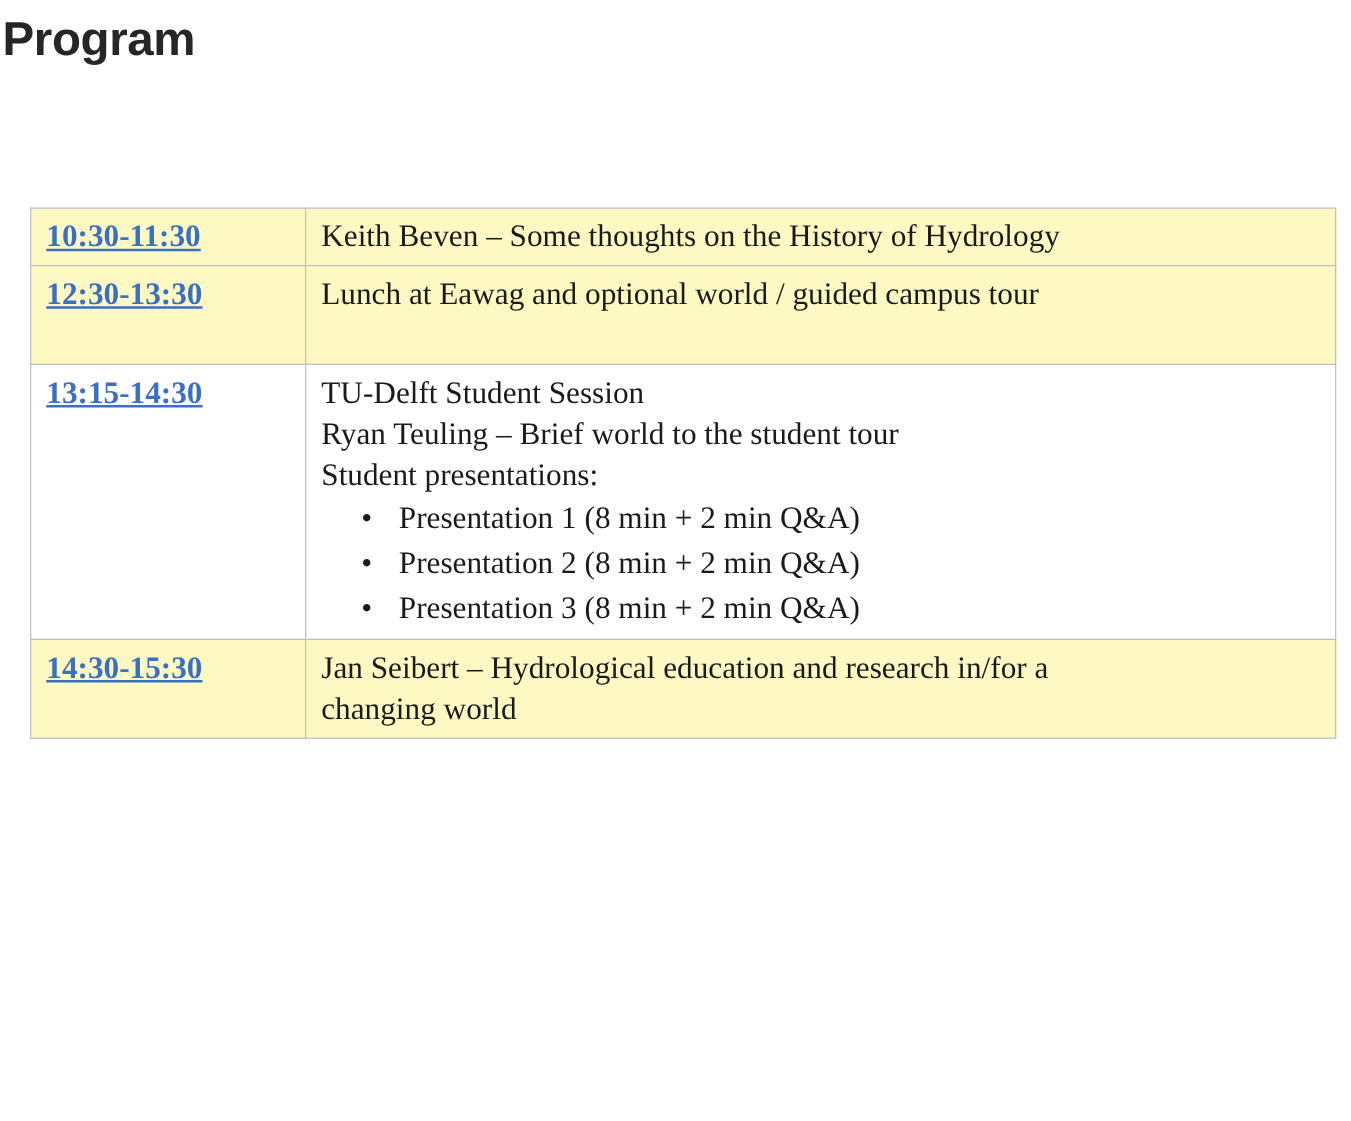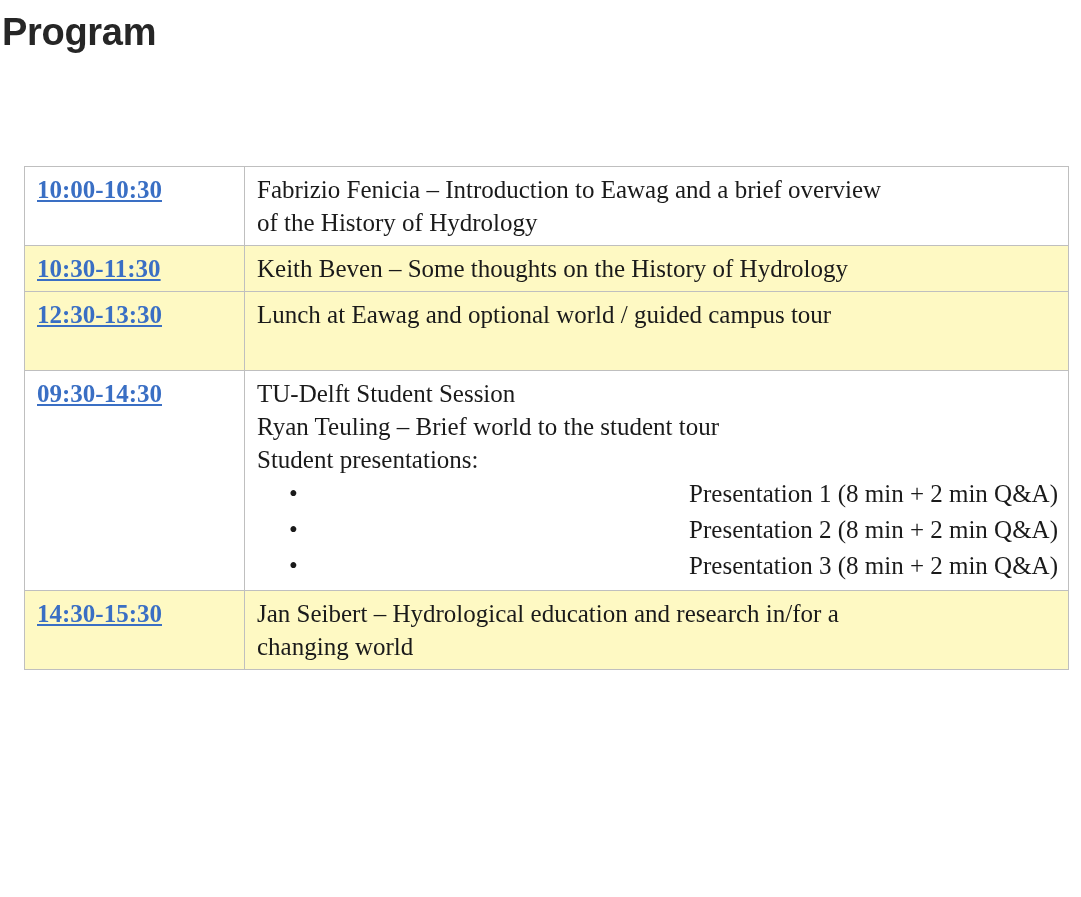--- a/index.html
+++ b/index.html
@@ -92,21 +92,20 @@
 
   ul.bullets {
     margin: 0;
     padding: 0 0 0 62px;
     list-style: none;
   }
   ul.bullets li {
     position: relative;
     line-height: 36px;
     white-space: nowrap;
-    text-align: right;
   }
   ul.bullets li::before {
     content: "\2022";
     position: absolute;
     left: -30px;
     top: 0;
     font-size: 25px;
     line-height: 36px;
     color: #1a1a1a;
   }
@@ -121,42 +120,35 @@
 
   <h1 class="page-title">Program</h1>
 
   <div class="table-wrap">
     <table class="program">
       <colgroup>
         <col class="col-time">
         <col class="col-desc">
       </colgroup>
       <tbody id="schedule-body">
-          <tr class="row-plain">
-            <td class="time-cell"><span class="time-link">10:00-10:30</span></td>
-            <td class="desc-cell">
-              <span class="desc-line">Fabrizio Fenicia – Introduction to Eawag and a brief overview</span>
-              <span class="desc-line">of the History of Hydrology</span>
-            </td>
-          </tr>
           <tr class="row-shaded">
             <td class="time-cell"><span class="time-link">10:30-11:30</span></td>
             <td class="desc-cell">
               <span class="desc-line">Keith Beven – Some thoughts on the History of Hydrology</span>
             </td>
           </tr>
           <tr class="row-shaded">
             <td class="time-cell"><span class="time-link">12:30-13:30</span></td>
             <td class="desc-cell">
               <span class="desc-line">Lunch at Eawag and optional world / guided campus tour</span>
               <span class="blank-line"></span>
             </td>
           </tr>
           <tr class="row-plain">
-            <td class="time-cell"><span class="time-link">09:30-14:30</span></td>
+            <td class="time-cell"><span class="time-link">13:15-14:30</span></td>
             <td class="desc-cell">
               <span class="desc-line">TU-Delft Student Session</span>
               <span class="desc-line">Ryan Teuling – Brief world to the student tour</span>
               <span class="desc-line">Student presentations:</span>
               <ul class="bullets">
                 <li>Presentation 1 (8 min + 2 min Q&amp;A)</li>
                 <li>Presentation 2 (8 min + 2 min Q&amp;A)</li>
                 <li>Presentation 3 (8 min + 2 min Q&amp;A)</li>
               </ul>
             </td>

